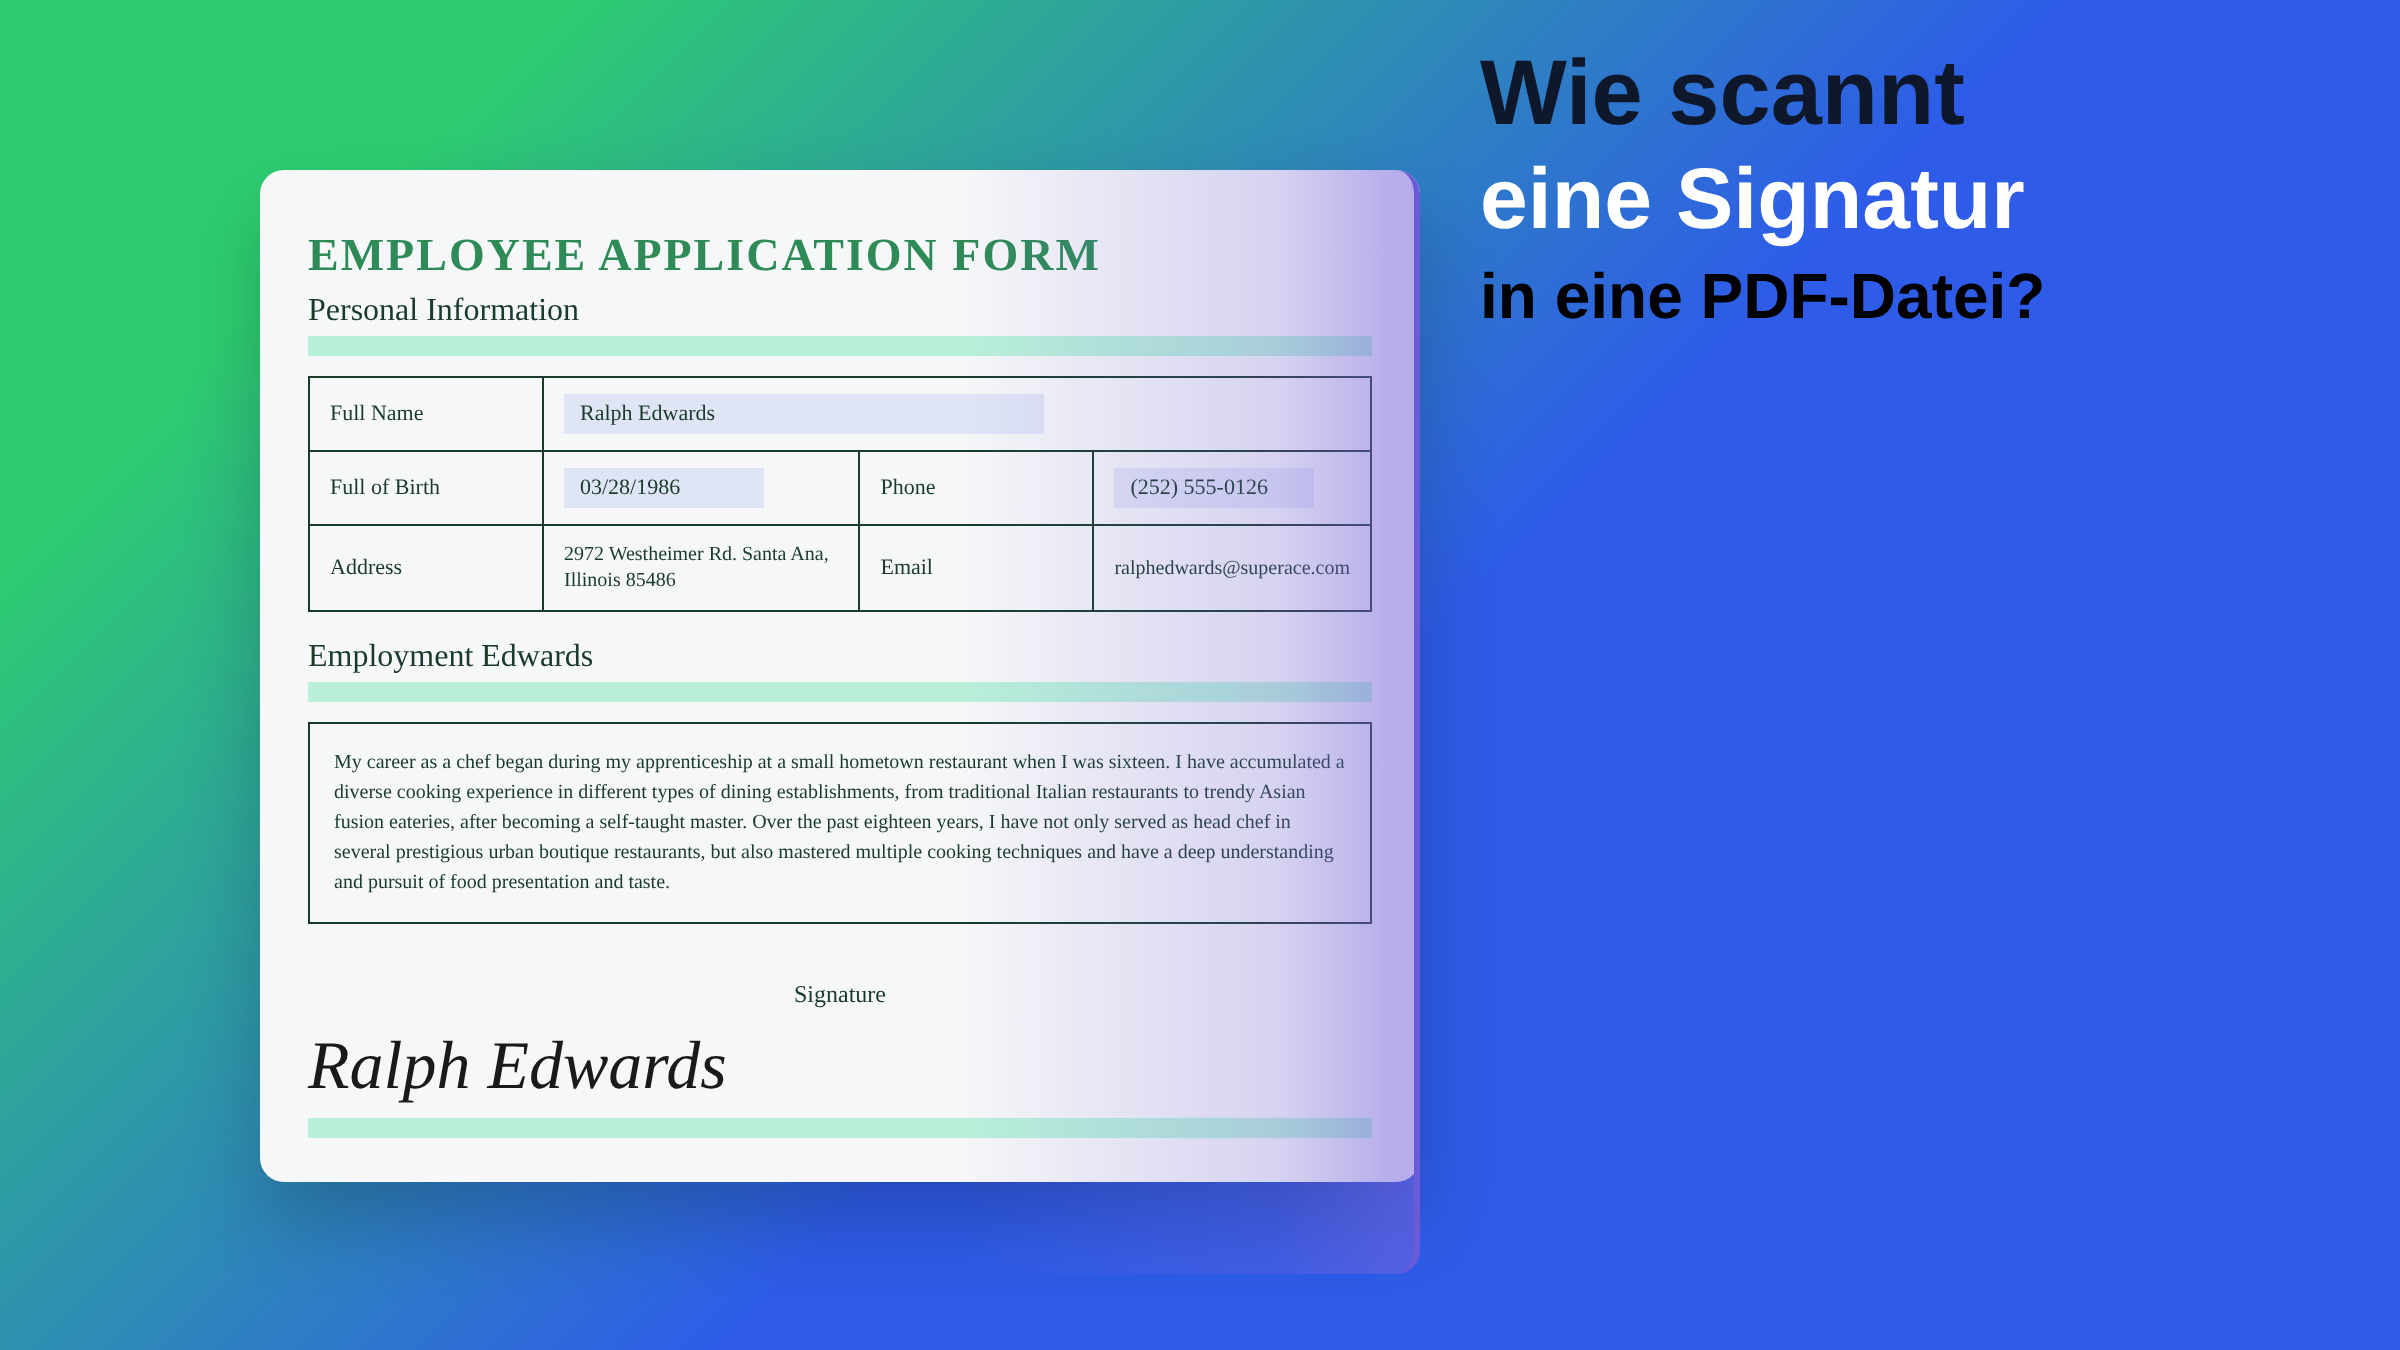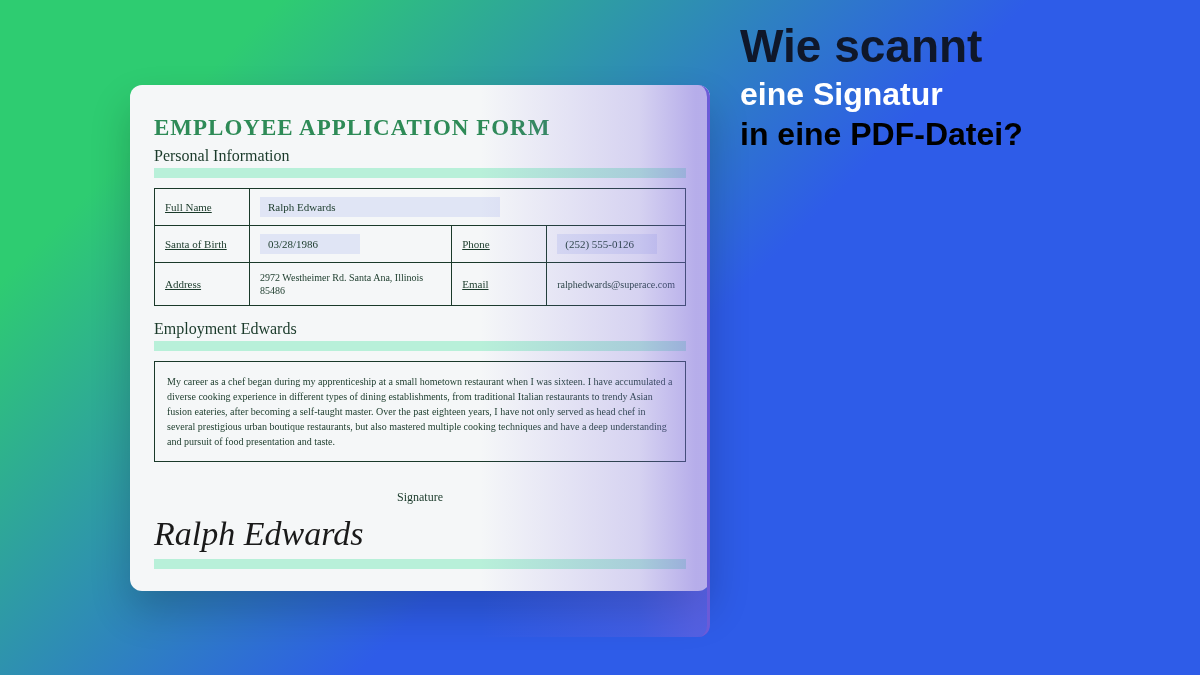--- a/index.html
+++ b/index.html
@@ -47,23 +47,22 @@
 }
 .form-table td {
   border: 1px solid #1a3a2a;
   padding: 8px 10px;
   font-size: 11px;
   color: #1a3a2a;
   font-family: Georgia, serif;
   vertical-align: middle;
 }
 .form-table .label-cell {
-  width: 95px;
+  width: 117px;
   background: #f5f7f8;
-  text-decoration: underline;
 }
 .form-table .value-cell {
   background: #f5f7f8;
 }
 .value-inner {
   display: inline-block;
   background: #e0e5f5;
   padding: 4px 8px;
   min-width: 100px;
   font-size: 11px;
@@ -122,21 +121,21 @@
   line-height: 1.05;
 }
 .headline .line2 {
   font-size: 52px;
   font-weight: 800;
   color: #e8f454;
   line-height: 1.05;
   margin-top: 2px;
 }
 .headline .line3 {
-  font-size: 32px;
+  font-size: 43px;
   font-weight: 700;
   color: white;
   line-height: 1.25;
   margin-top: 4px;
 }
 .headline .line4 {
   font-size: 32px;
   font-weight: 700;
   color: #000000;
   line-height: 1.25;
@@ -156,21 +155,21 @@
   <div class="section-label">Personal Information</div>
   <div class="green-bar"></div>
 
   <table class="form-table">
     <tbody>
         <tr>
       <td class="label-cell">Full Name</td>
       <td class="value-cell" colspan="3"><span class="value-inner wide">Ralph Edwards</span></td>
     </tr>
     <tr>
-      <td class="label-cell">Santa of Birth</td>
+      <td class="label-cell">Full of Birth</td>
       <td class="value-cell"><span class="value-inner">03/28/1986</span></td>
       <td class="label-cell" style="width:70px">Phone</td>
       <td class="value-cell"><span class="value-inner">(252) 555-0126</span></td>
     </tr>
     <tr>
       <td class="label-cell">Address</td>
       <td class="value-cell">
             <div class="address-text">2972 Westheimer Rd. Santa Ana, Illinois 85486</div>
           </td>
       <td class="label-cell">Email</td>

